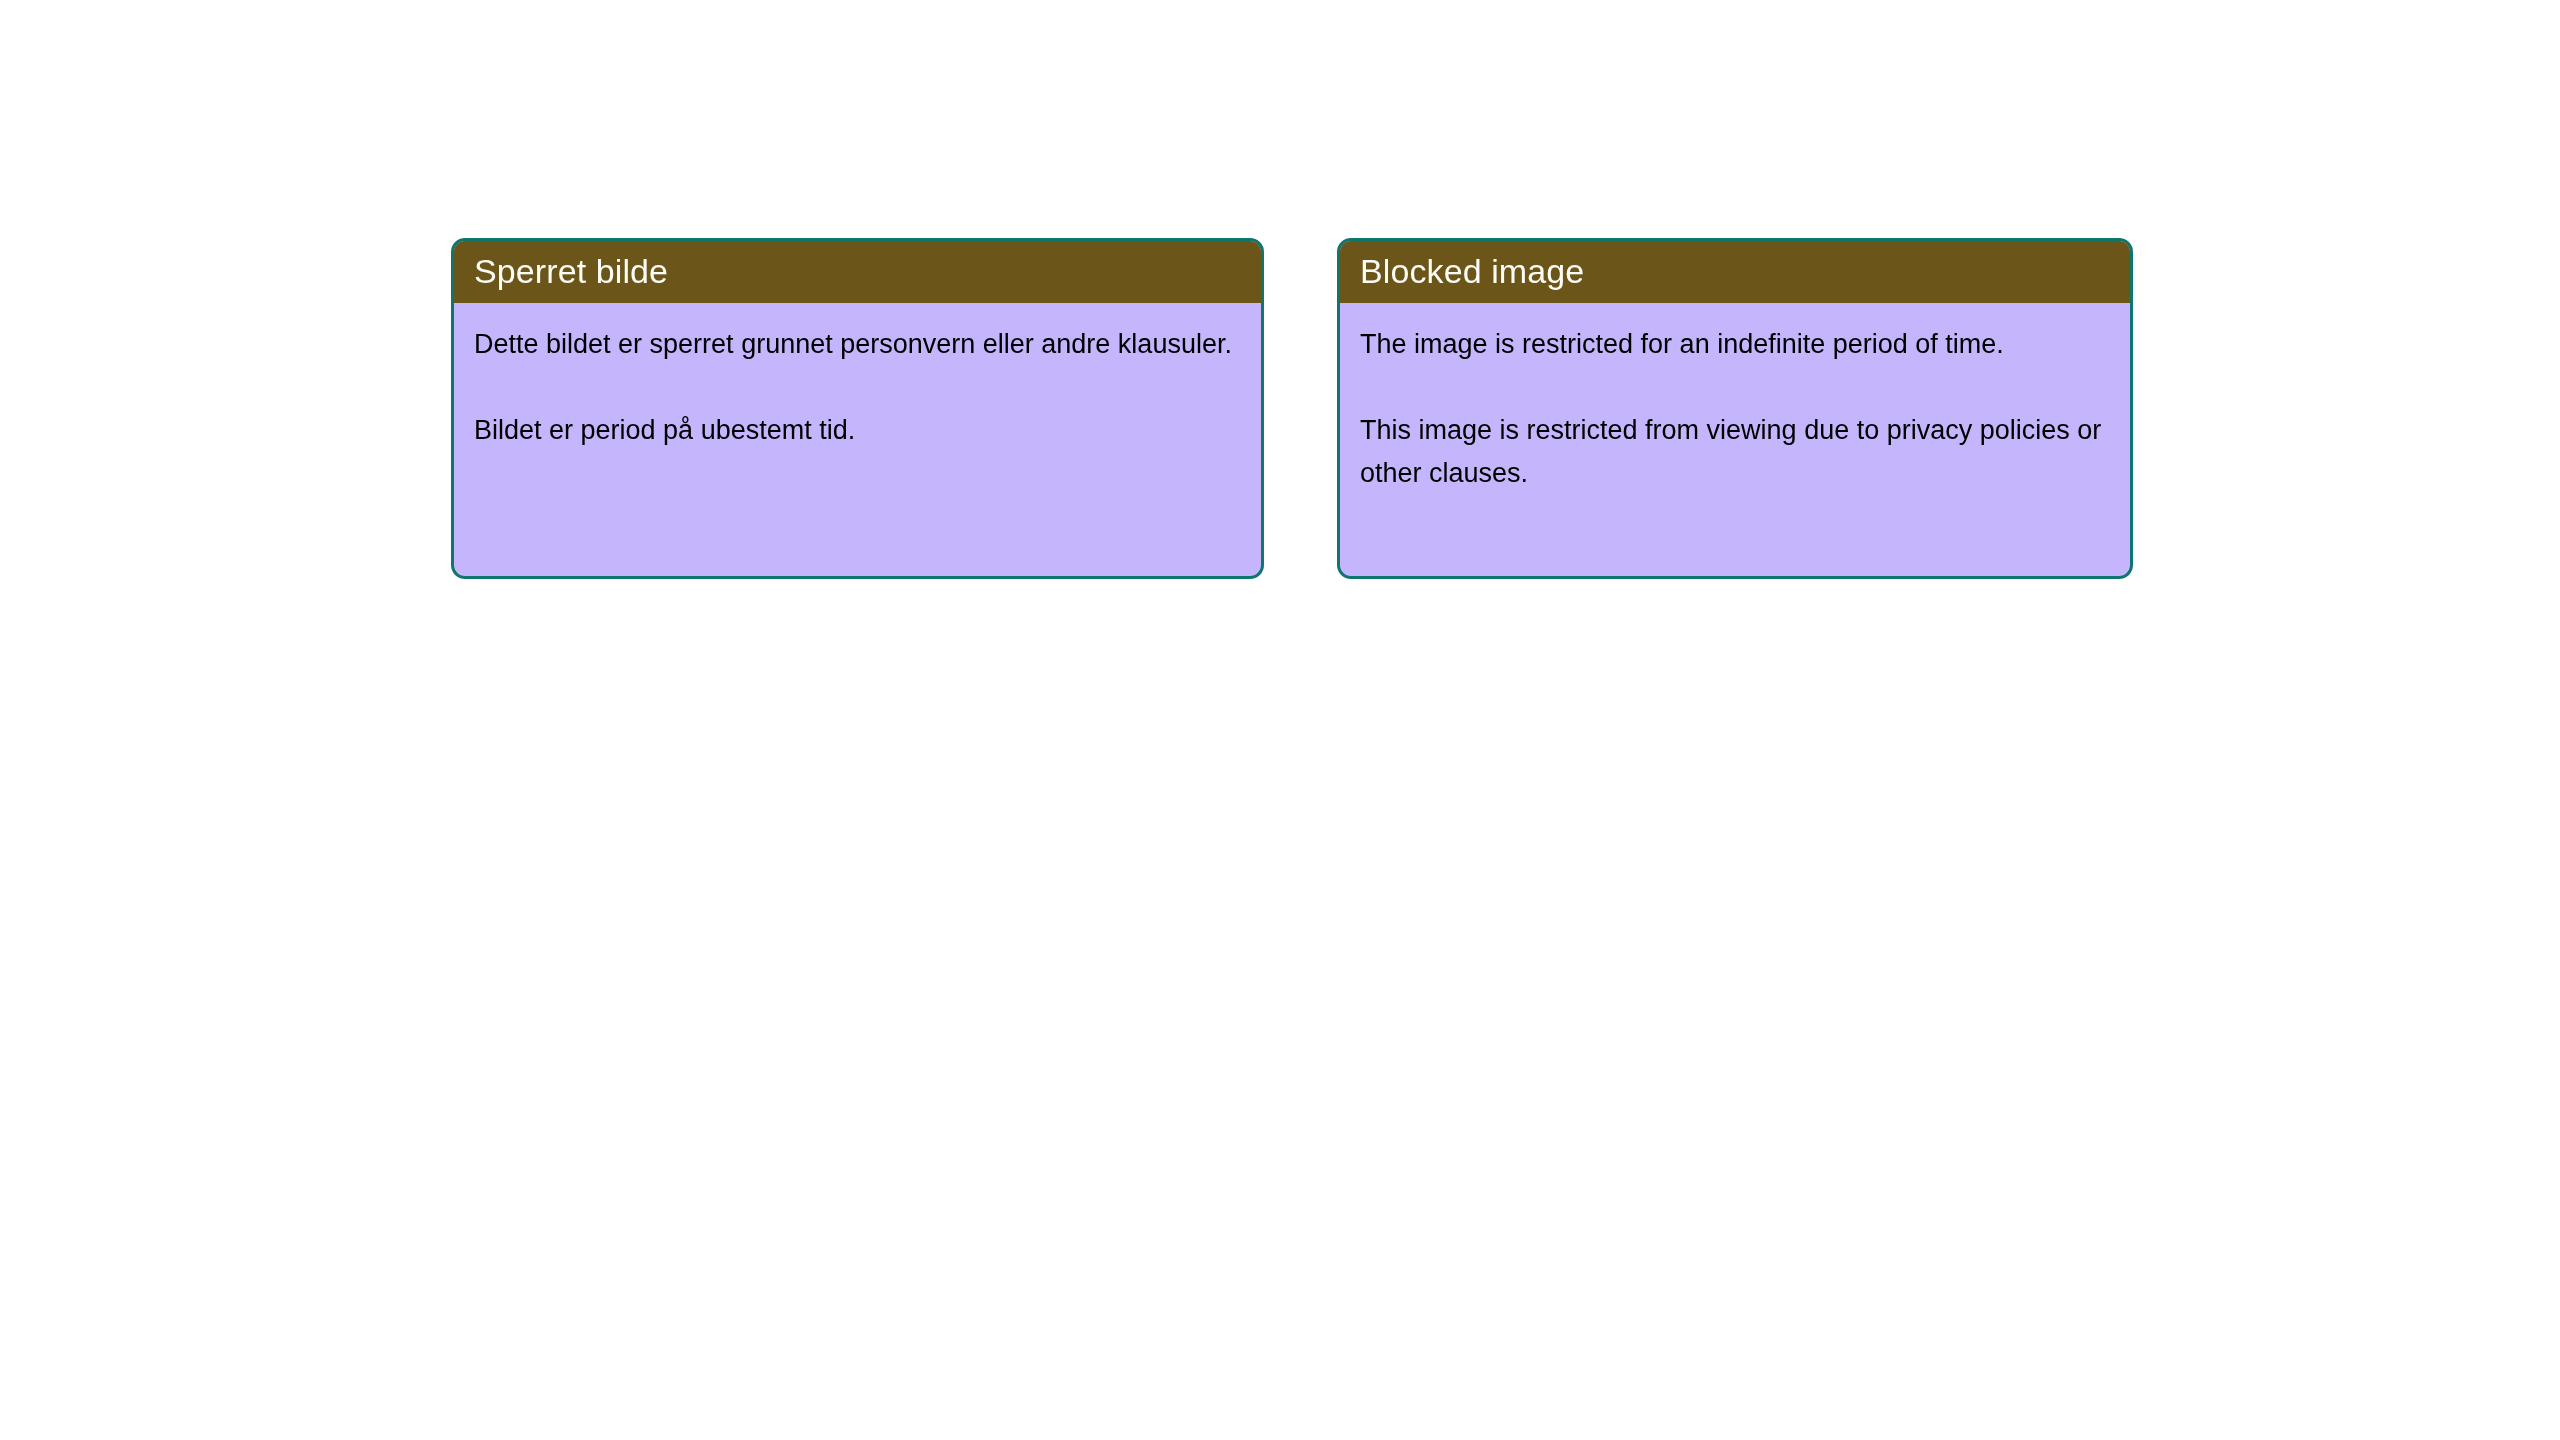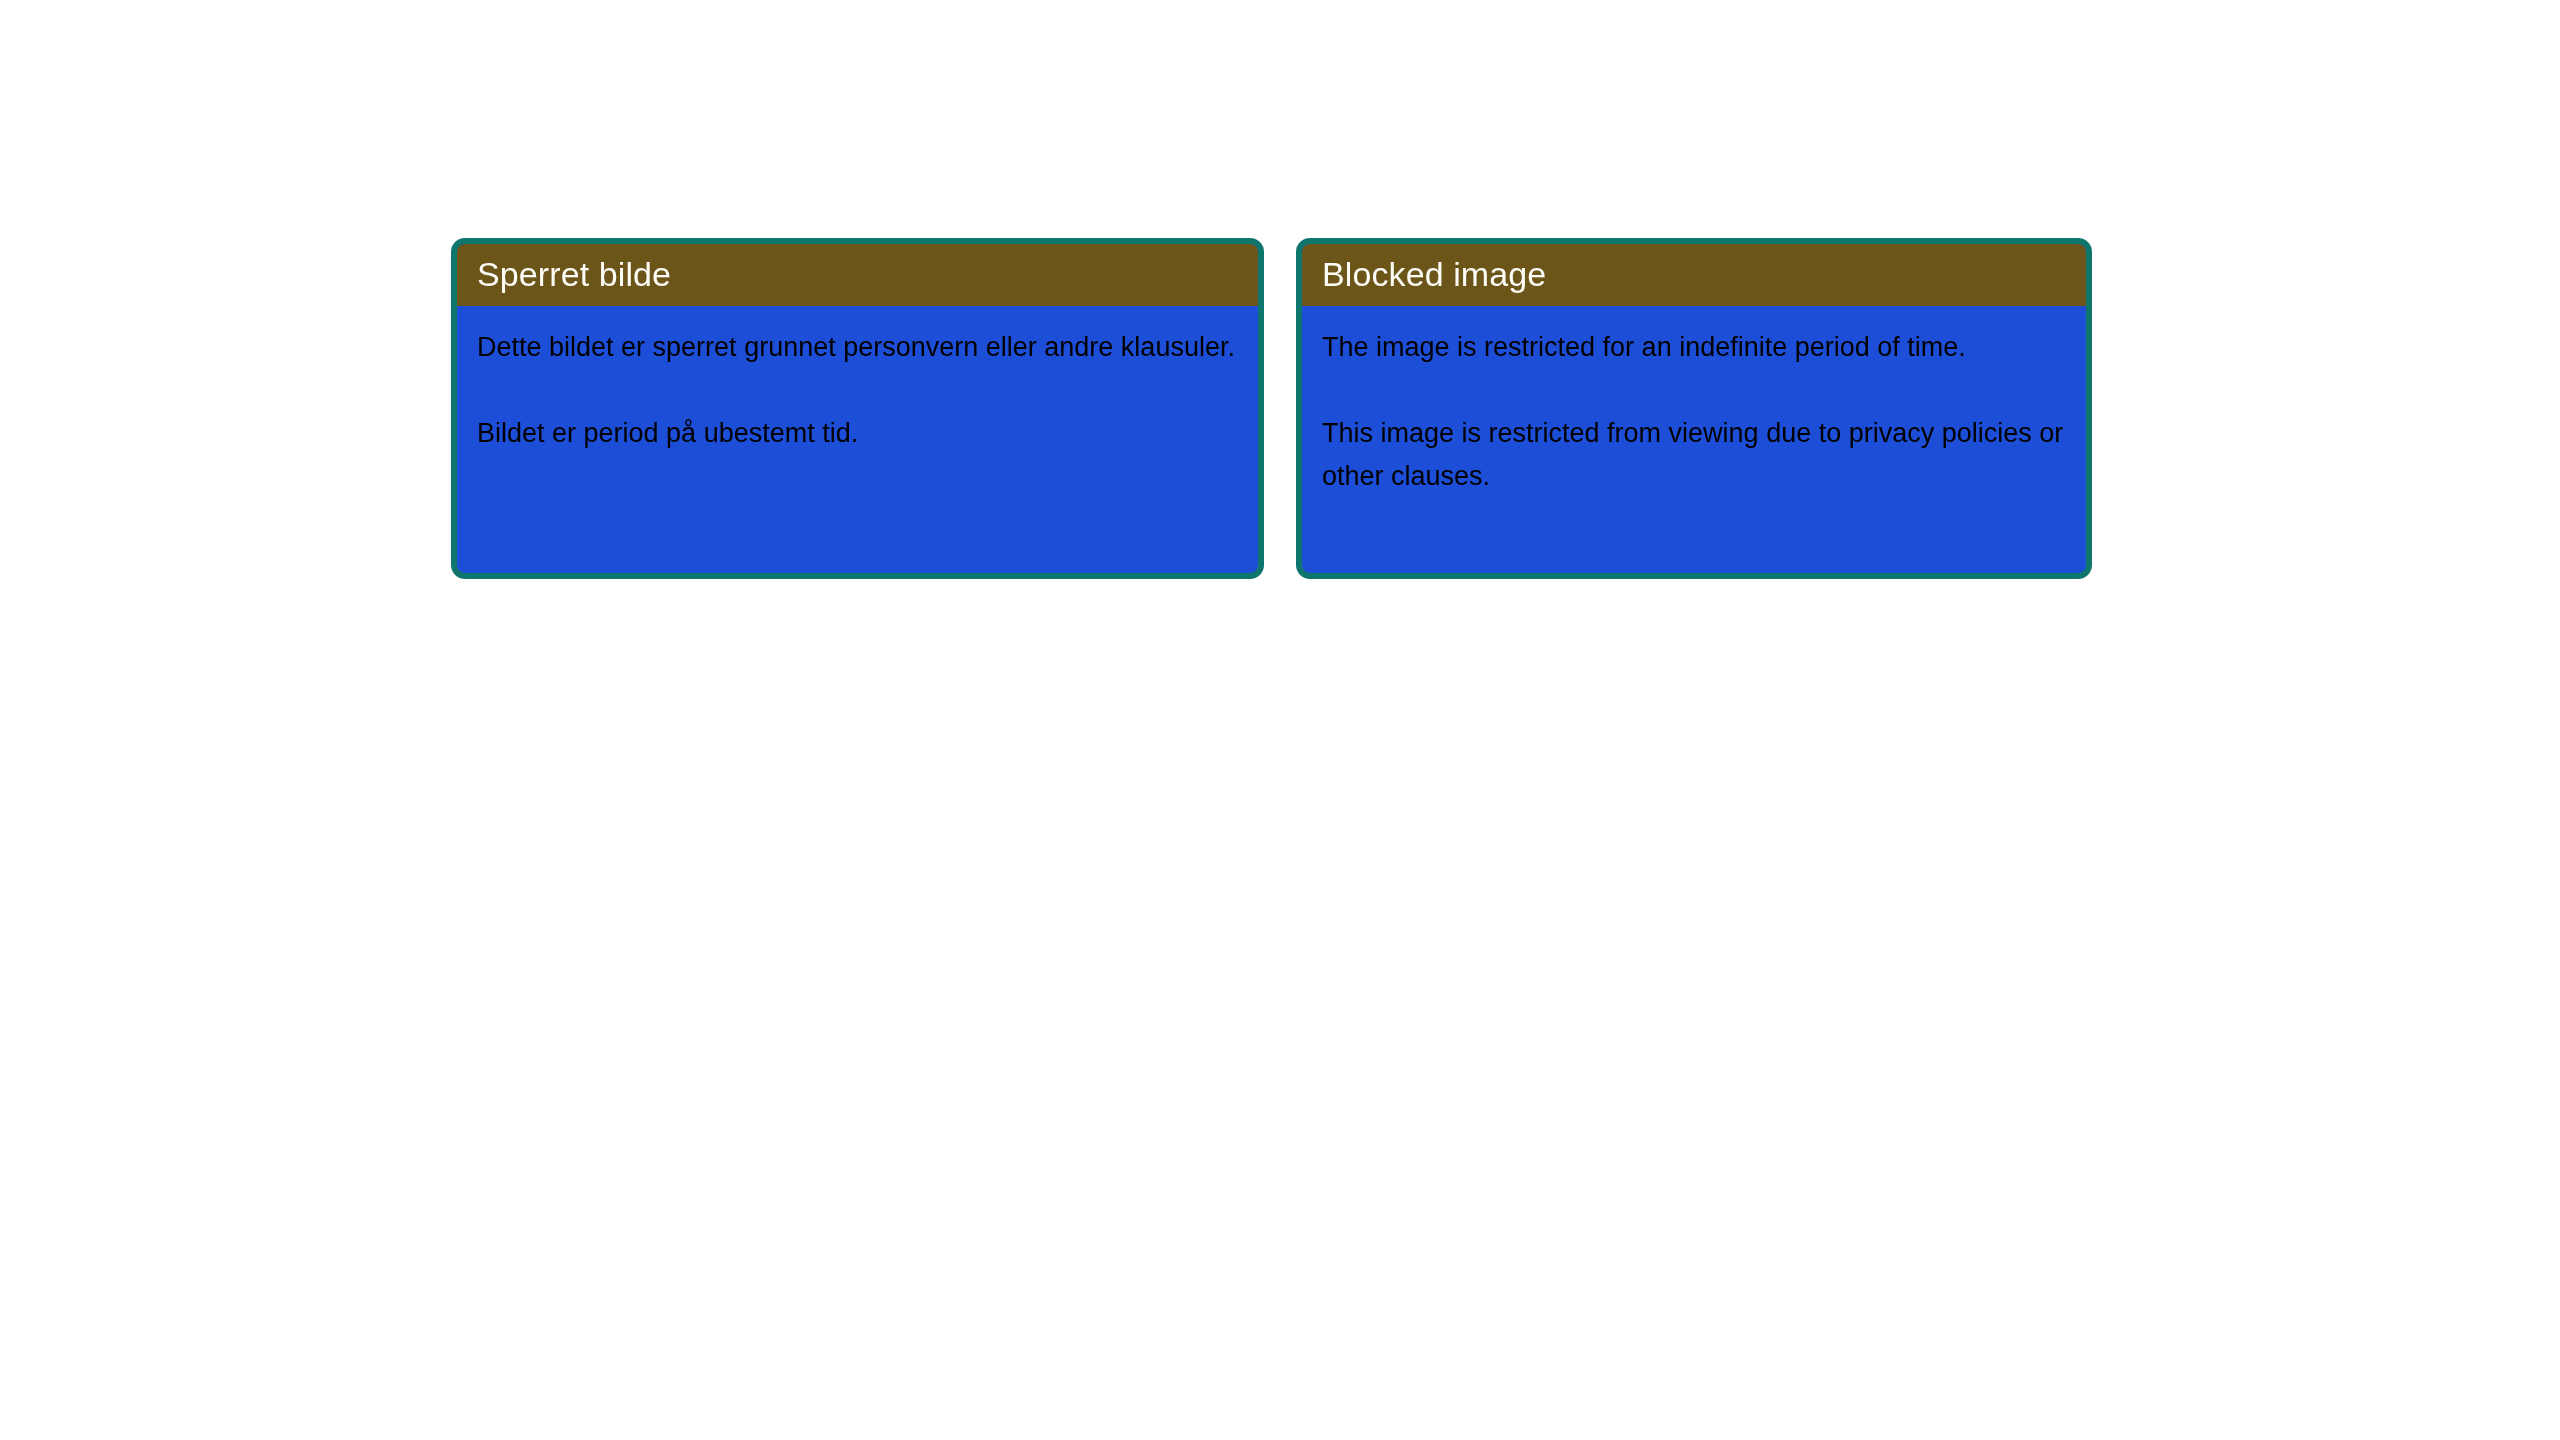--- a/index.html
+++ b/index.html
@@ -21,35 +21,35 @@
     position: relative;
     width: 2560px;
     height: 1440px;
     background: #ffffff;
   }
 
   
   .notice-card {
     position: absolute;
     box-sizing: border-box;
-    background: #1d4ed8;
-    border: 6px solid #0f766e;
+    background: #c4b5fd;
+    border: 3px solid #0f766e;
     border-radius: 14px;
     overflow: hidden;
   }
 
   .notice-card.card-no {
     left: 451px;
     top: 238px;
     width: 813px;
     height: 341px;
   }
 
   .notice-card.card-en {
-    left: 1296px;
+    left: 1337px;
     top: 238px;
     width: 796px;
     height: 341px;
   }
 
   .card-header {
     box-sizing: border-box;
     height: 64px;
     background: #6b5518;
     display: flex;

